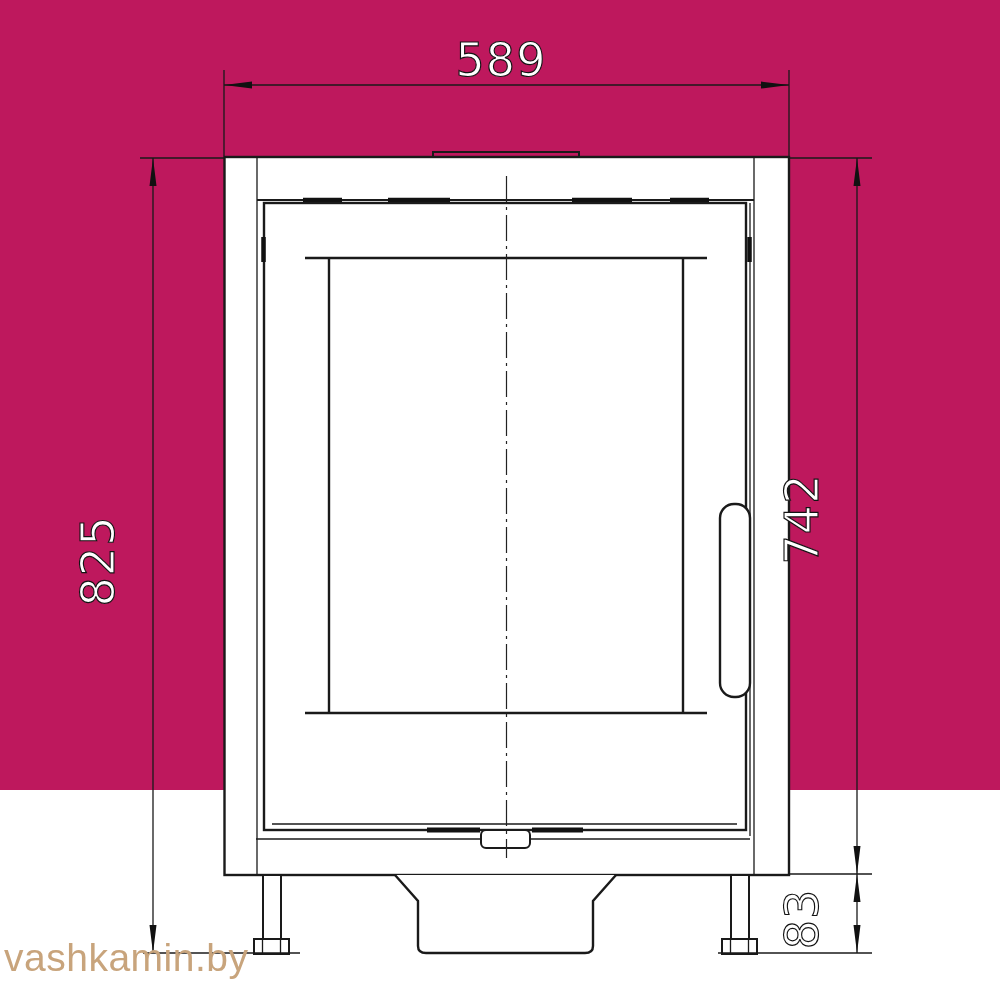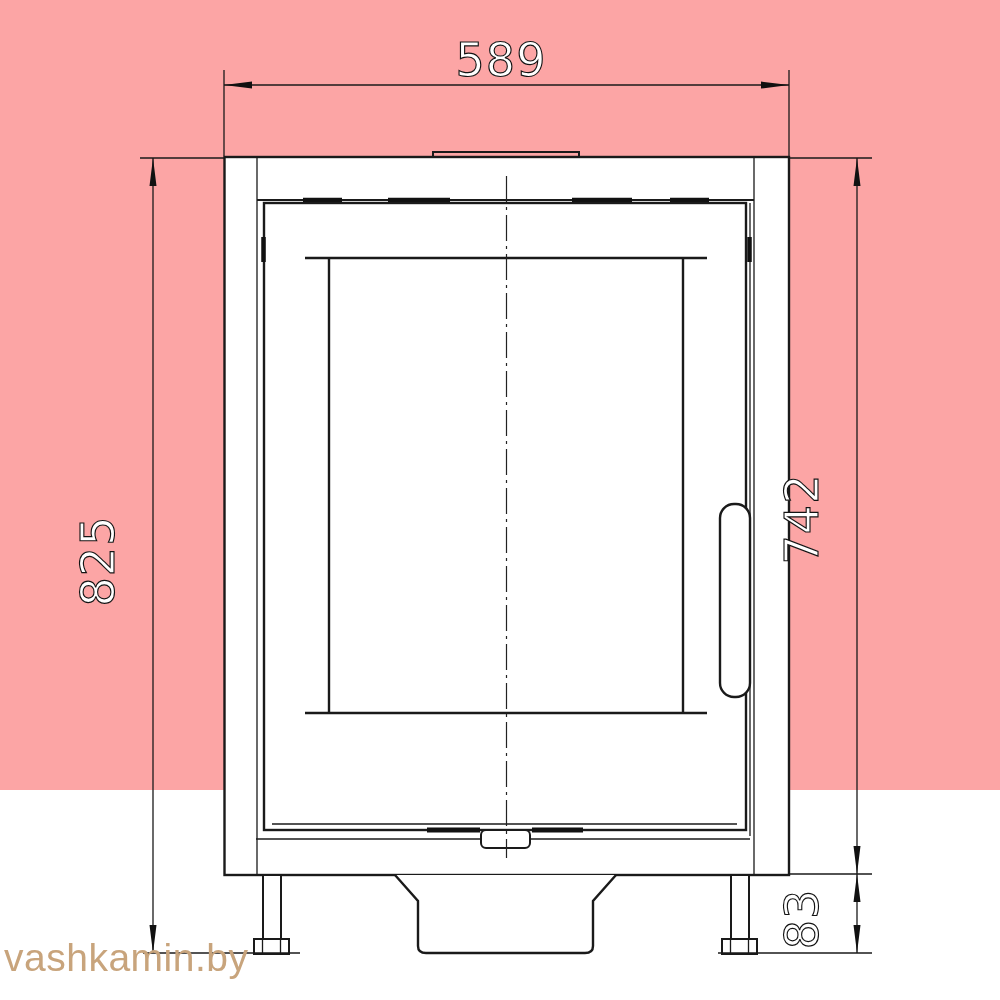--- a/index.html
+++ b/index.html
@@ -2,21 +2,21 @@
 <html><head>
 <meta charset="utf-8">
 <style>
   html,body{margin:0;padding:0;}
   body{
     width:1000px;height:1000px;
     background:#ffffff;
     font-family:"Liberation Sans", sans-serif;
     overflow:hidden;
   }
-  .canvas{position:relative;width:1000px;height:790px;background:#fca5a5;}
+  .canvas{position:relative;width:1000px;height:790px;background:#be185d;}
   svg{display:block;}
   
   .ln-thick{stroke:#1a1a1a;stroke-width:2.4;fill:none;}
   .ln-med{stroke:#1a1a1a;stroke-width:2;fill:none;}
   .ln-thin{stroke:#1a1a1a;stroke-width:1.3;fill:none;}
   .ln-slot{stroke:#111;stroke-width:5;fill:none;}
   .ln-slot2{stroke:#111;stroke-width:4.5;fill:none;}
   .fill-white{fill:#ffffff;}
   .arrow{fill:#111;stroke:none;}
   .centerline{stroke:#222;stroke-width:1.2;fill:none;stroke-dasharray:26 5 3 5;}

